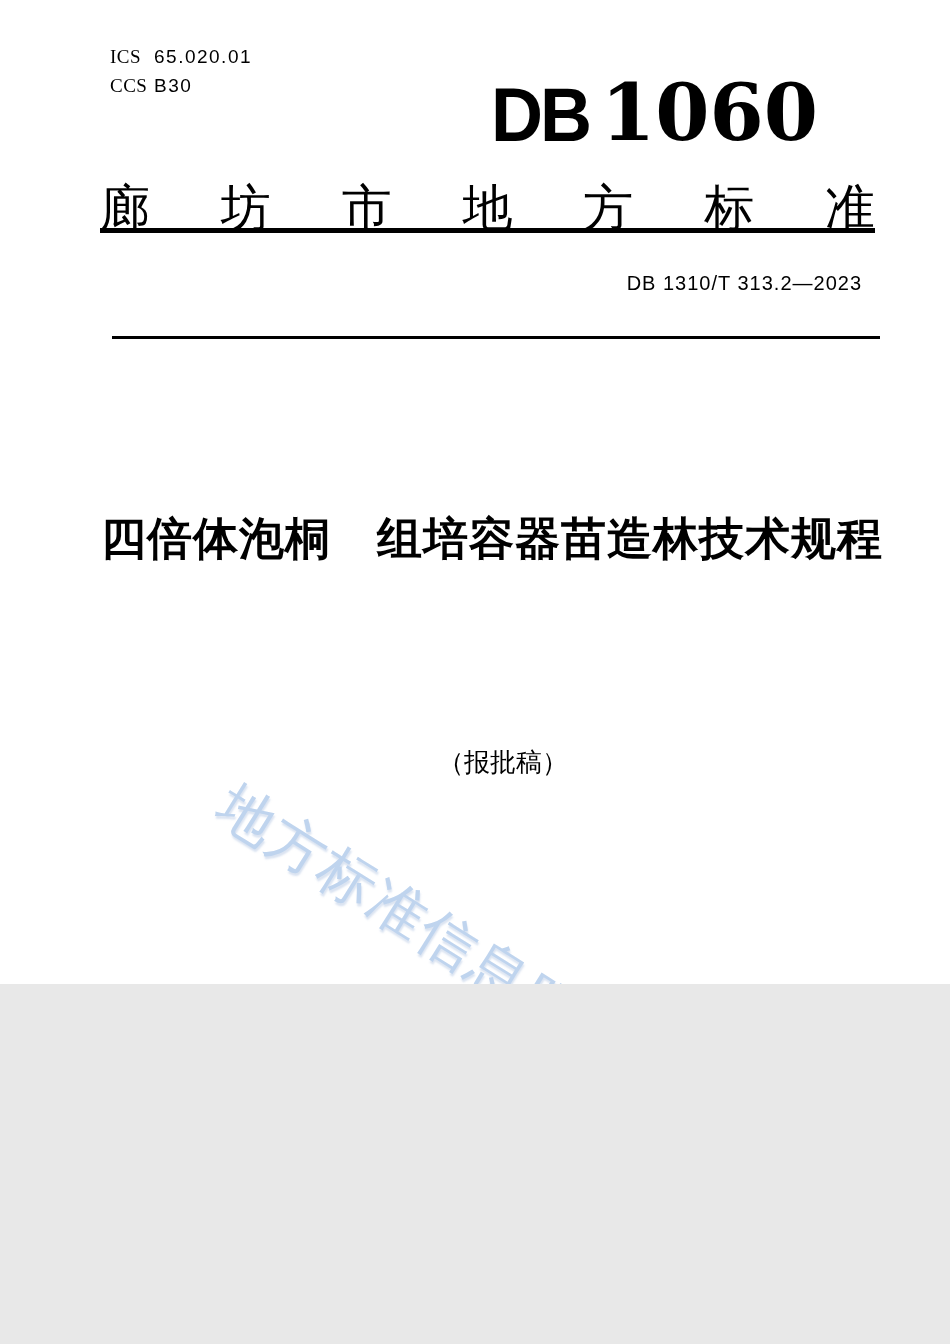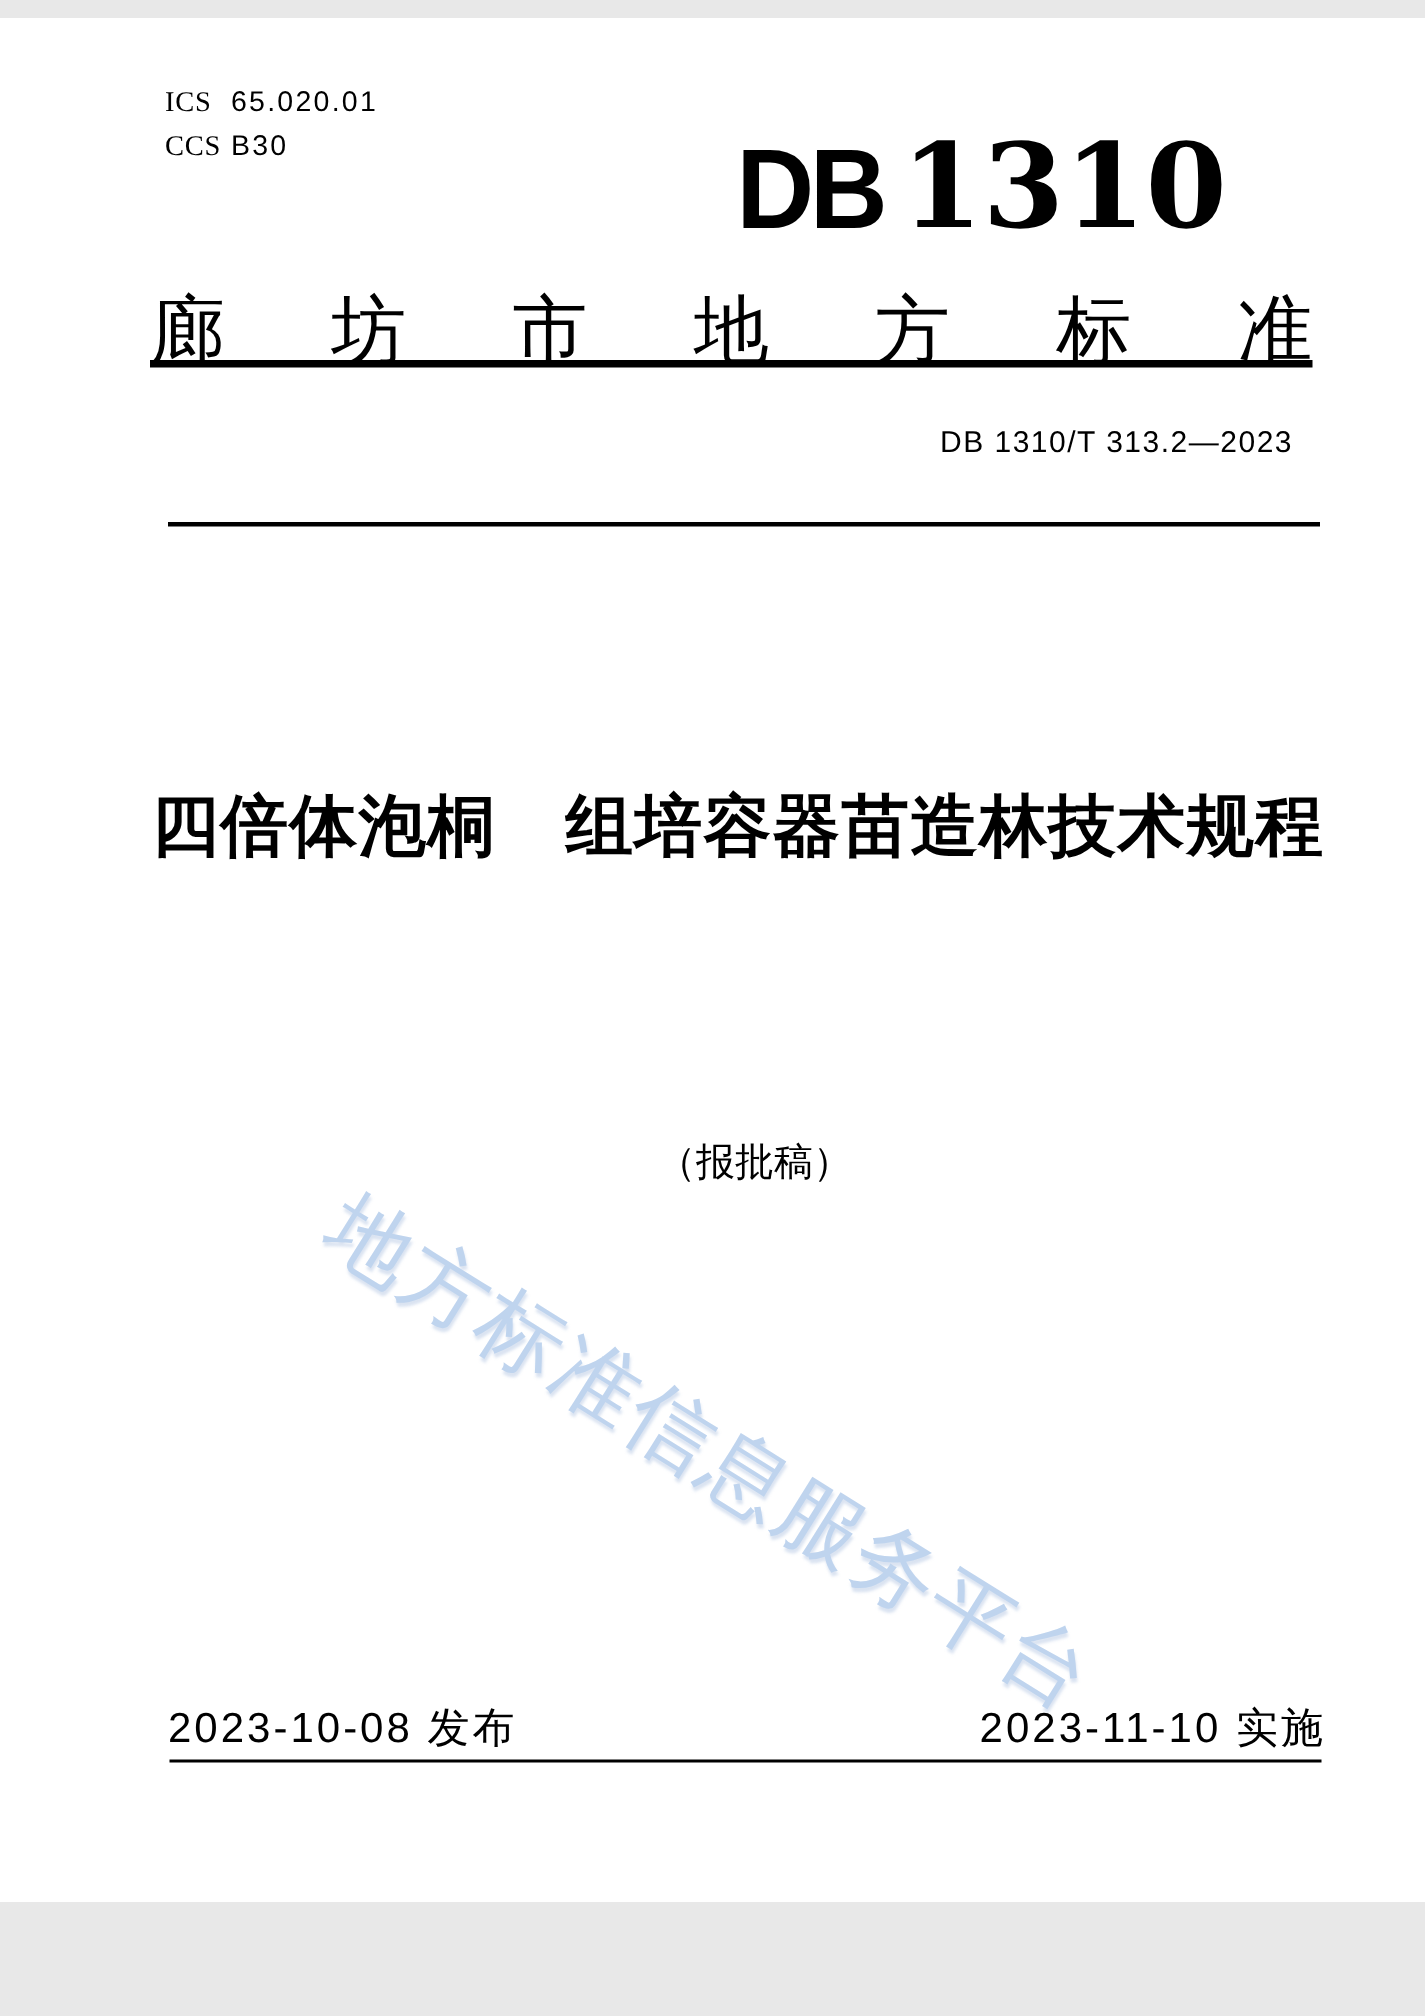--- a/index.html
+++ b/index.html
@@ -1,21 +1,21 @@
 <!DOCTYPE html>
 <html><head>
 <meta charset="utf-8">
 <style>
   * { margin: 0; padding: 0; box-sizing: border-box; }
   html, body { background: #e8e8e8; }
   .page {
     position: relative;
     width: 950px;
-    height: 1256px;
-    margin: 12px auto;
+    height: 984px;
+    margin: 0 auto;
     background: #ffffff;
     color: #000000;
     font-family: "Liberation Sans", sans-serif;
     overflow: hidden;
   }
 
   
   .ics-block {
     position: absolute;
     left: 110px;
@@ -169,21 +169,21 @@
       <span class="lbl">ICS</span>
       <span class="val">65.020.01</span>
     </div>
     <div class="ics-row">
       <span class="lbl">CCS</span>
       <span class="val">B30</span>
     </div>
   </div>
 
   <div class="logo">
-    <span class="db">DB</span><span class="num">1310</span>
+    <span class="db">DB</span><span class="num">1060</span>
   </div>
 
   <div class="std-name">廊 坊 市 地 方 标 准</div>
 
   <div class="std-number">DB 1310/T 313.2—2023</div>
 
   <div class="rule-top"></div>
 
   <div class="title">四倍体泡桐　组培容器苗造林技术规程</div>
 

